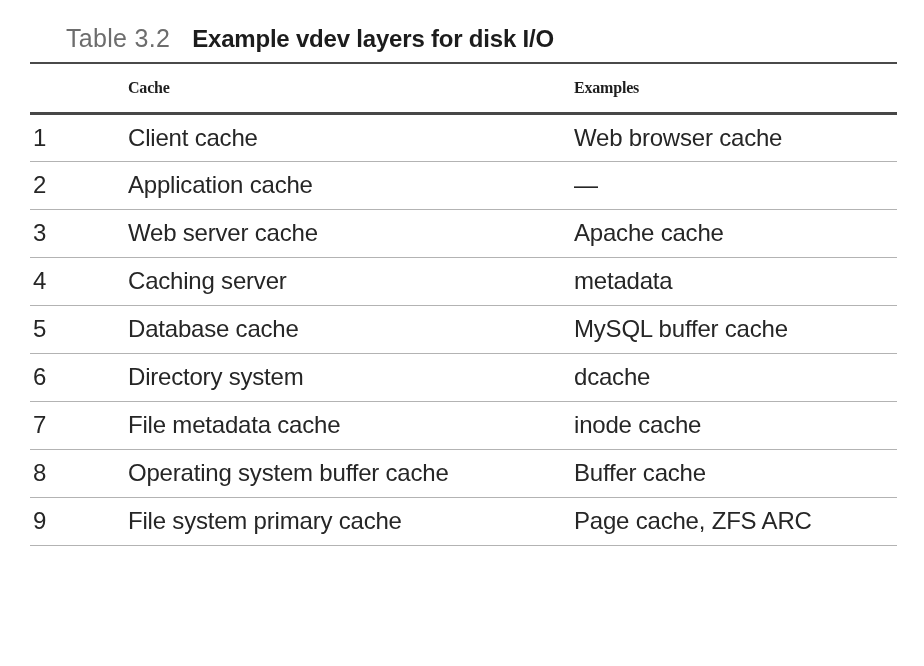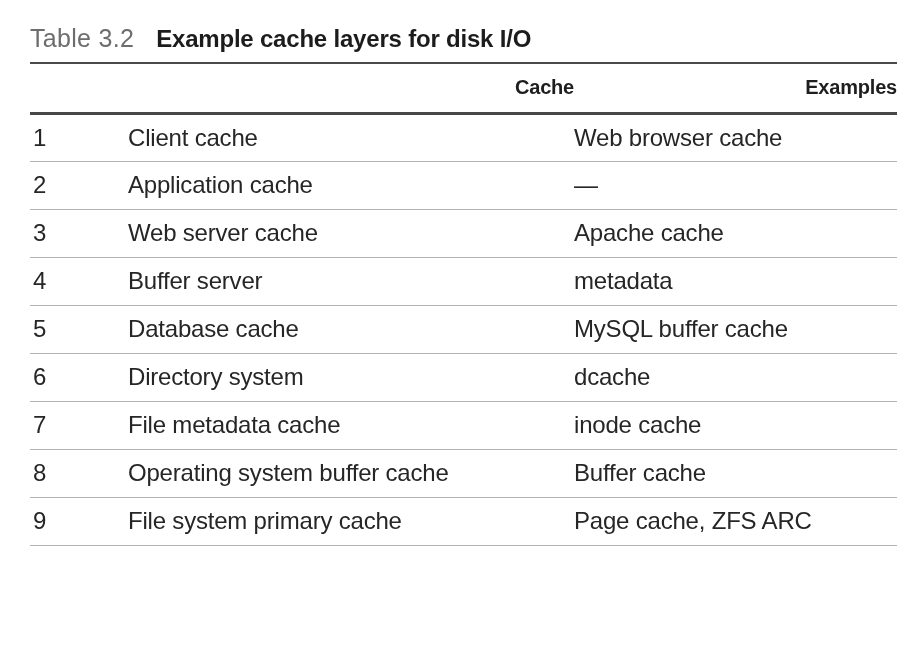--- a/index.html
+++ b/index.html
@@ -24,20 +24,21 @@
     gap: 22px;
     margin: 0 0 9px 0;
     padding-left: 0;
   }
   .title-label {
     font-size: 25px;
     font-weight: 400;
     color: #6d6d6d;
     letter-spacing: 0.3px;
     white-space: nowrap;
+    margin-left: 36px;
   }
   .title-caption {
     font-size: 24px;
     font-weight: 700;
     color: #1c1c1c;
     letter-spacing: -0.2px;
     white-space: nowrap;
   }
   table.cache-table {
     width: 100%;
@@ -47,27 +48,28 @@
   col.col-num   { width: 98px; }
   col.col-cache { width: 446px; }
   col.col-ex    { width: auto; }
 
   thead tr {
     border-top: 2px solid #4a4a4a;
     border-bottom: 3px solid #474747;
   }
   thead th {
     height: 50px;
-    text-align: right;
+    text-align: left;
     vertical-align: middle;
-    font-size: 20px;
+    font-size: 16px;
     font-weight: 700;
     color: #1e1e1e;
     letter-spacing: -0.2px;
     padding: 0;
+    font-family: Liberation Serif, serif;
   }
   tbody tr {
     border-bottom: 1.5px solid #b3b3b3;
   }
   tbody td {
     height: 48px;
     vertical-align: middle;
     font-size: 24px;
     font-weight: 400;
     color: #262626;
@@ -80,21 +82,21 @@
     padding-left: 3px;
   }
 </style>
 </head>
 <body>
 
 <div class="page">
 
   <div class="title-row">
     <span class="title-label">Table 3.2</span>
-    <span class="title-caption">Example cache layers for disk I/O</span>
+    <span class="title-caption">Example vdev layers for disk I/O</span>
   </div>
 
   <table class="cache-table">
     <colgroup>
       <col class="col-num">
       <col class="col-cache">
       <col class="col-ex">
     </colgroup>
     <thead>
       <tr>
@@ -117,21 +119,21 @@
   </tr>
 
   <tr>
     <td class="num-cell">3</td>
     <td>Web server cache</td>
     <td>Apache cache</td>
   </tr>
 
   <tr>
     <td class="num-cell">4</td>
-    <td>Buffer server</td>
+    <td>Caching server</td>
     <td>metadata</td>
   </tr>
 
   <tr>
     <td class="num-cell">5</td>
     <td>Database cache</td>
     <td>MySQL buffer cache</td>
   </tr>
 
   <tr>

